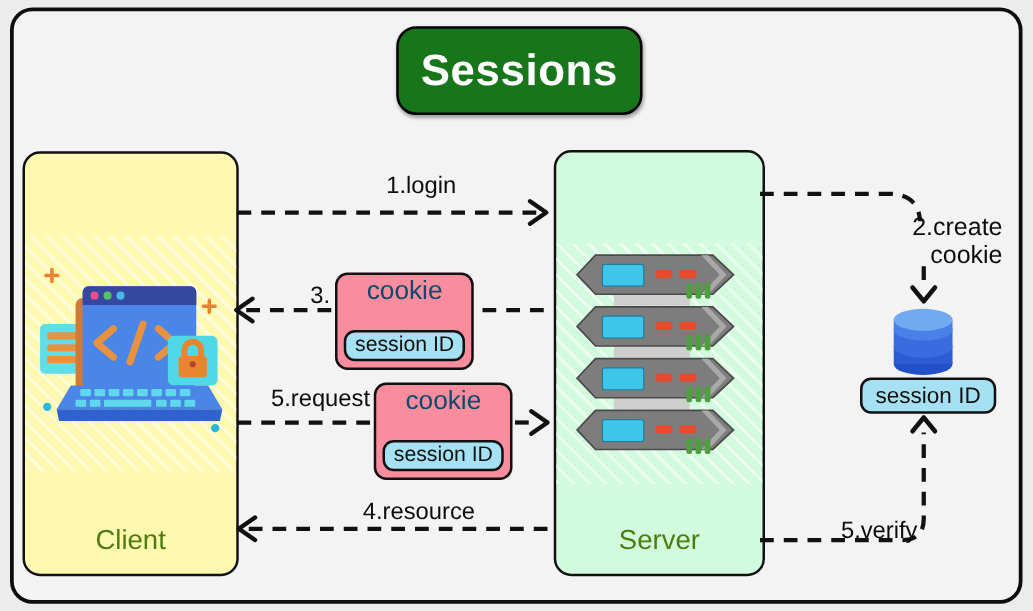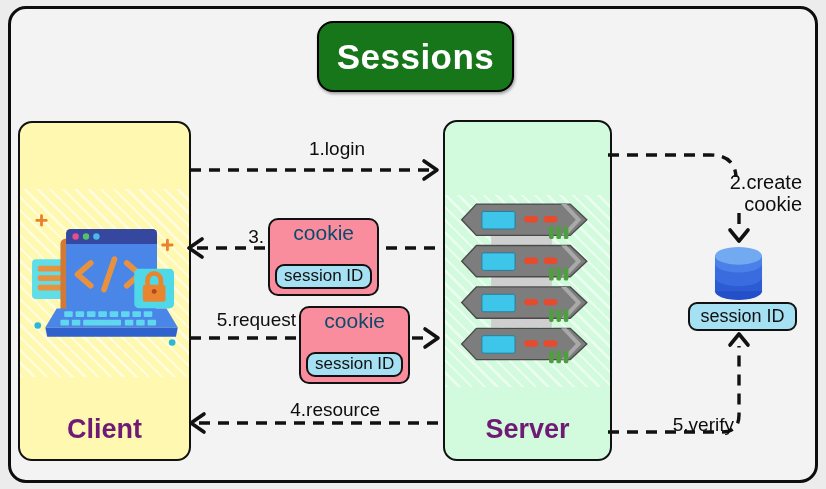--- a/index.html
+++ b/index.html
@@ -11,21 +11,21 @@
          box-shadow:1px 2px 3px rgba(0,0,0,.35);}
   .title-box span{color:#fff;font-size:35px;font-weight:bold;letter-spacing:.5px;}
   .node{position:absolute;border:2.5px solid #111;border-radius:14px;}
   .node.client{left:18px;top:121px;width:169px;height:336px;background:#fff8b0;}
   .node.server{left:443px;top:120px;width:165px;height:337px;background:#d2fadd;}
   .hatch{position:absolute;left:0;right:0;
          background:repeating-linear-gradient(45deg,rgba(255,255,255,.55) 0 2.5px,transparent 2.5px 9px);}
   .node.client .hatch{top:66px;height:188px;}
   .node.server .hatch{top:73px;height:192px;}
   .node-label{position:absolute;left:0;right:0;bottom:14px;text-align:center;
-         font-size:27px;font-weight:bold;color:#701a75;}
+         font-size:22px;font-weight:normal;color:#4d7c0f;}
   .illus{position:absolute;}
   svg.overlay{position:absolute;left:0;top:0;width:826px;height:489px;pointer-events:none;}
   .dash path{stroke:#111;stroke-width:3.4;fill:none;stroke-dasharray:11 8;}
   .head path{stroke:#111;stroke-width:3.6;fill:none;stroke-linecap:round;stroke-linejoin:round;}
   .flow-label{position:absolute;font-size:19px;color:#0d0d0d;text-align:right;}
   .flow-label.two-line{font-size:20px;line-height:22px;}
   .badge{position:absolute;background:#f98d9d;border:2.5px solid #111;border-radius:10px;
          text-align:center;padding:1px 5px 5px;}
   .badge-title{font-size:21px;color:#0c4a6e;padding:0 8px 19px;}
   .badge-value{background:#a5e1f3;border:2px solid #111;border-radius:9px;

